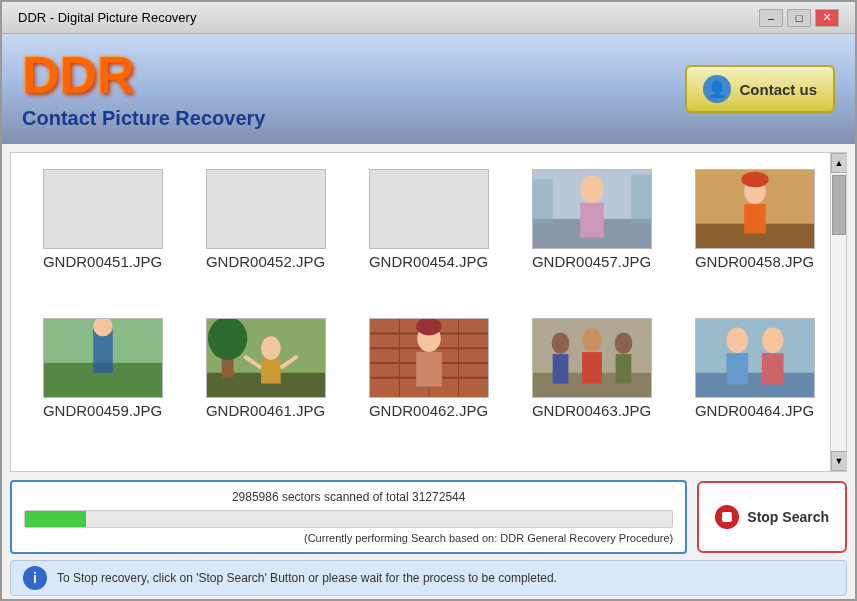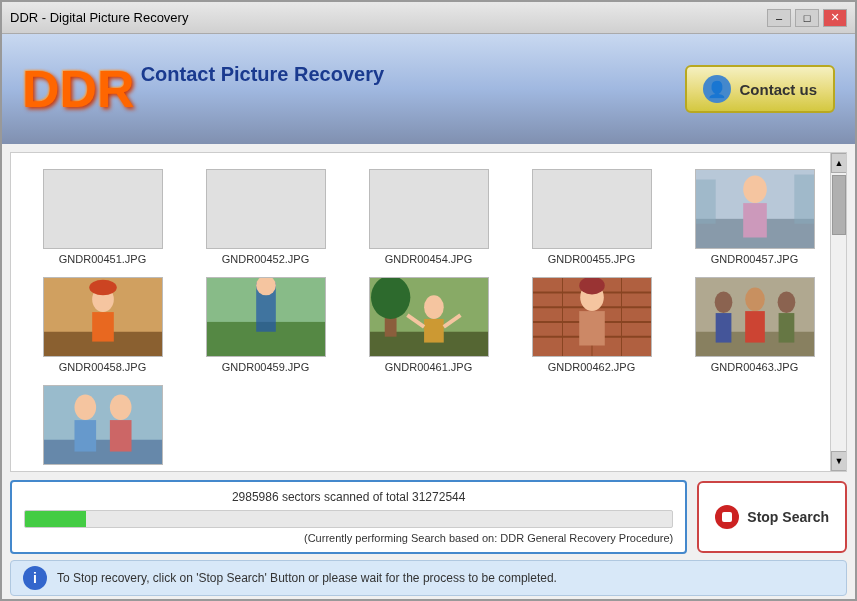--- a/index.html
+++ b/index.html
@@ -12,21 +12,21 @@
       border: 2px solid #999;
     }
 
     
     #title-bar {
       background: linear-gradient(to bottom, #e8e8e8, #d0d0d0);
       height: 32px;
       display: flex;
       align-items: center;
       justify-content: space-between;
-      padding: 0 8px;
+      padding: 0 16px;
       border-bottom: 1px solid #aaa;
     }
     #title-text {
       font-size: 13px;
       color: #000;
     }
     #title-controls {
       display: flex;
       gap: 4px;
     }
@@ -47,21 +47,21 @@
     #header {
       background: linear-gradient(to bottom, #c8d8f0, #a0b8e0, #8090b0);
       height: 110px;
       display: flex;
       align-items: center;
       justify-content: space-between;
       padding: 0 20px;
     }
     #header-left {
       display: flex;
-      flex-direction: row;
+      flex-direction: column;
       gap: 6px;
     }
     #logo-text {
       font-size: 52px;
       font-weight: bold;
       color: #ff6600;
       text-shadow: 2px 2px 4px #cc3300, -1px -1px 2px #ffaa44;
       line-height: 1;
     }
     #app-title {
@@ -126,21 +126,21 @@
       height: 80px;
       background: #ddd;
       border: 1px solid #bbb;
       display: flex;
       align-items: center;
       justify-content: center;
       overflow: hidden;
       position: relative;
     }
     .image-item .img-label {
-      font-size: 11px;
+      font-size: 15px;
       color: #333;
       text-align: center;
     }
 
     
     #scrollbar {
       position: absolute;
       right: 0;
       top: 0;
       width: 16px;
@@ -319,24 +319,20 @@
       <span class="img-label">GNDR00451.JPG</span>
     </div>
     <div class="image-item">
       <div class="img-thumb" style="background:#e0e0e0;"></div>
       <span class="img-label">GNDR00452.JPG</span>
     </div>
     <div class="image-item">
       <div class="img-thumb" style="background:#e0e0e0;"></div>
       <span class="img-label">GNDR00454.JPG</span>
     </div>
-    <div class="image-item">
-      <div class="img-thumb" style="background:#e0e0e0;"></div>
-      <span class="img-label">GNDR00455.JPG</span>
-    </div>
 
     <div class="image-item">
       <div class="img-thumb row1-col2">
         <svg width="120" height="80" viewBox="0 0 120 80">
 
           <rect width="120" height="80" fill="#b8c8d8"></rect>
           <rect x="0" y="50" width="120" height="30" fill="#889aaa"></rect>
           <ellipse cx="60" cy="20" rx="12" ry="14" fill="#f5c5a0"></ellipse>
           <rect x="48" y="34" width="24" height="35" fill="#cc99bb"></rect>
 

